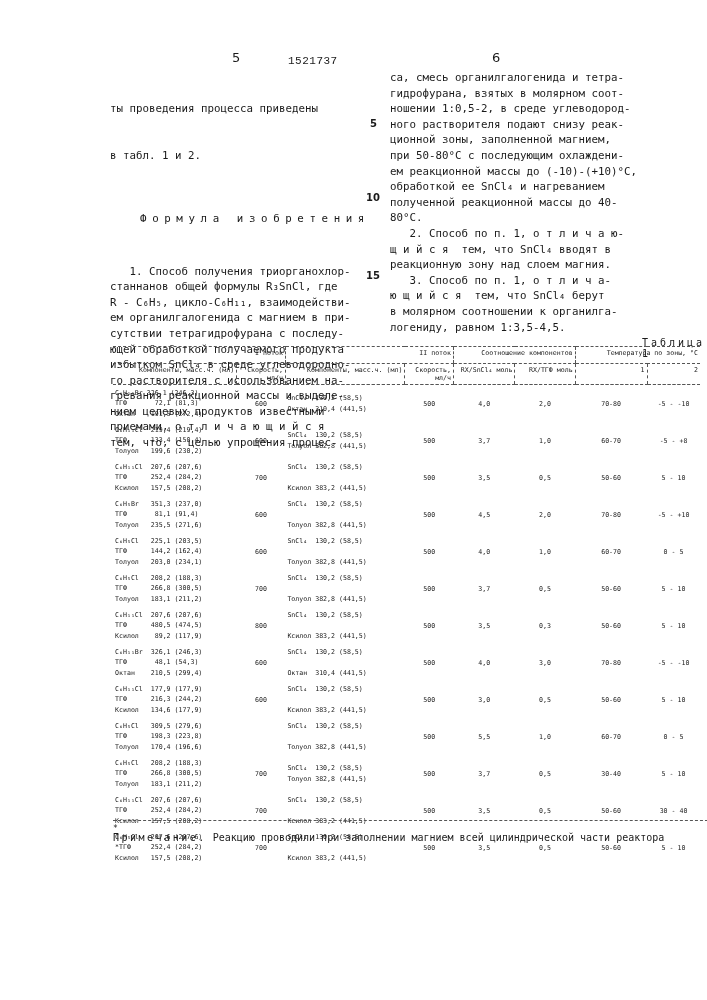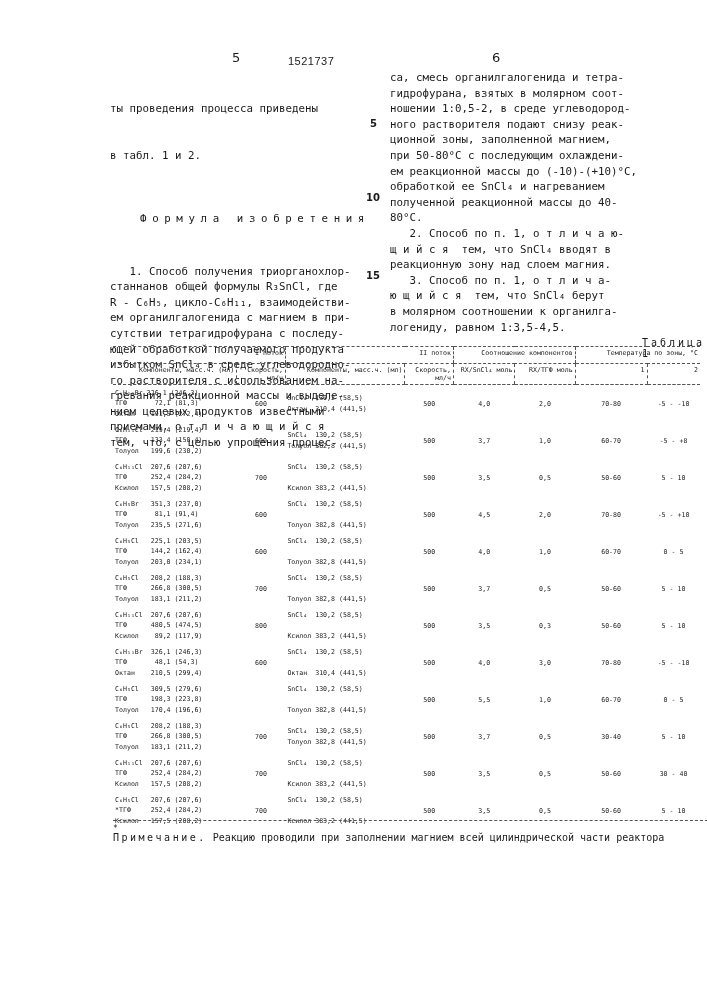--- a/index.html
+++ b/index.html
@@ -1,18 +1,18 @@
 <!DOCTYPE html>
 <html><head>
 <meta charset="utf-8">
 <style>
   html, body { margin: 0; padding: 0; background: #ffffff; }
   body { width: 707px; height: 1000px; position: relative; overflow: hidden; color: #1a1a1a; font-family: "DejaVu Sans Mono", "Liberation Mono", monospace; }
   .page-num { position: absolute; top: 50px; font-size: 13px; font-family: "DejaVu Sans", sans-serif; }
-  .patent-no { position: absolute; top: 55px; left: 288px; font-size: 11px; font-family: Liberation Sans, sans-serif; letter-spacing: 0.5px; }
+  .patent-no { position: absolute; top: 55px; left: 288px; font-size: 11px; font-family: Liberation Mono, monospace; letter-spacing: 0.5px; }
   .col { position: absolute; font-size: 10.8px; line-height: 15.6px; white-space: pre; }
   .col-left { left: 110px; top: 70px; width: 290px; }
   .col-right { left: 390px; top: 70px; width: 300px; }
   .heading { letter-spacing: 5.6px; margin-top: 16px; margin-bottom: 6px; text-align: center; }
   .line-num { position: absolute; font-size: 10px; font-family: "DejaVu Sans", sans-serif; font-weight: bold; }
   .table-title { position: absolute; top: 337px; left: 642px; font-size: 10px; letter-spacing: 3px; font-family: "DejaVu Sans Mono", monospace; }
   table.data { position: absolute; top: 346px; left: 113px; width: 587px; border-collapse: collapse; font-size: 6.6px; font-family: "DejaVu Sans Mono", monospace; }
   table.data th { font-weight: normal; text-align: right; border-left: 1px dashed #555; border-bottom: 1px dashed #555; padding: 2px 2px; vertical-align: top; }
   table.data th:first-child { border-left: none; }
   table.data thead tr:first-child th { border-top: 1px dashed #555; height: 12px; }
@@ -181,20 +181,34 @@
         <td class="comp">SnCl₄  130,2 (58,5)
 
 Октан  310,4 (441,5)</td>
         <td class="center">500</td>
         <td class="center">4,0</td>
         <td class="center">3,0</td>
         <td class="center">70-80</td>
         <td class="center">-5 - -10</td>
       </tr>
       <tr class="group">
+        <td class="comp">C₆H₁₁Cl  177,9 (177,9)
+ТГФ      216,3 (244,2)
+Ксилол   134,6 (177,9)</td>
+        <td class="center">600</td>
+        <td class="comp">SnCl₄  130,2 (58,5)
+
+Ксилол 383,2 (441,5)</td>
+        <td class="center">500</td>
+        <td class="center">3,0</td>
+        <td class="center">0,5</td>
+        <td class="center">50-60</td>
+        <td class="center">5 - 10</td>
+      </tr>
+      <tr class="group">
         <td class="comp">C₆H₅Cl   309,5 (279,6)
 ТГФ      198,3 (223,8)
 Толуол   170,4 (196,6)</td>
         <td class="center"></td>
         <td class="comp">SnCl₄  130,2 (58,5)
 
 Толуол 382,8 (441,5)</td>
         <td class="center">500</td>
         <td class="center">5,5</td>
         <td class="center">1,0</td>

